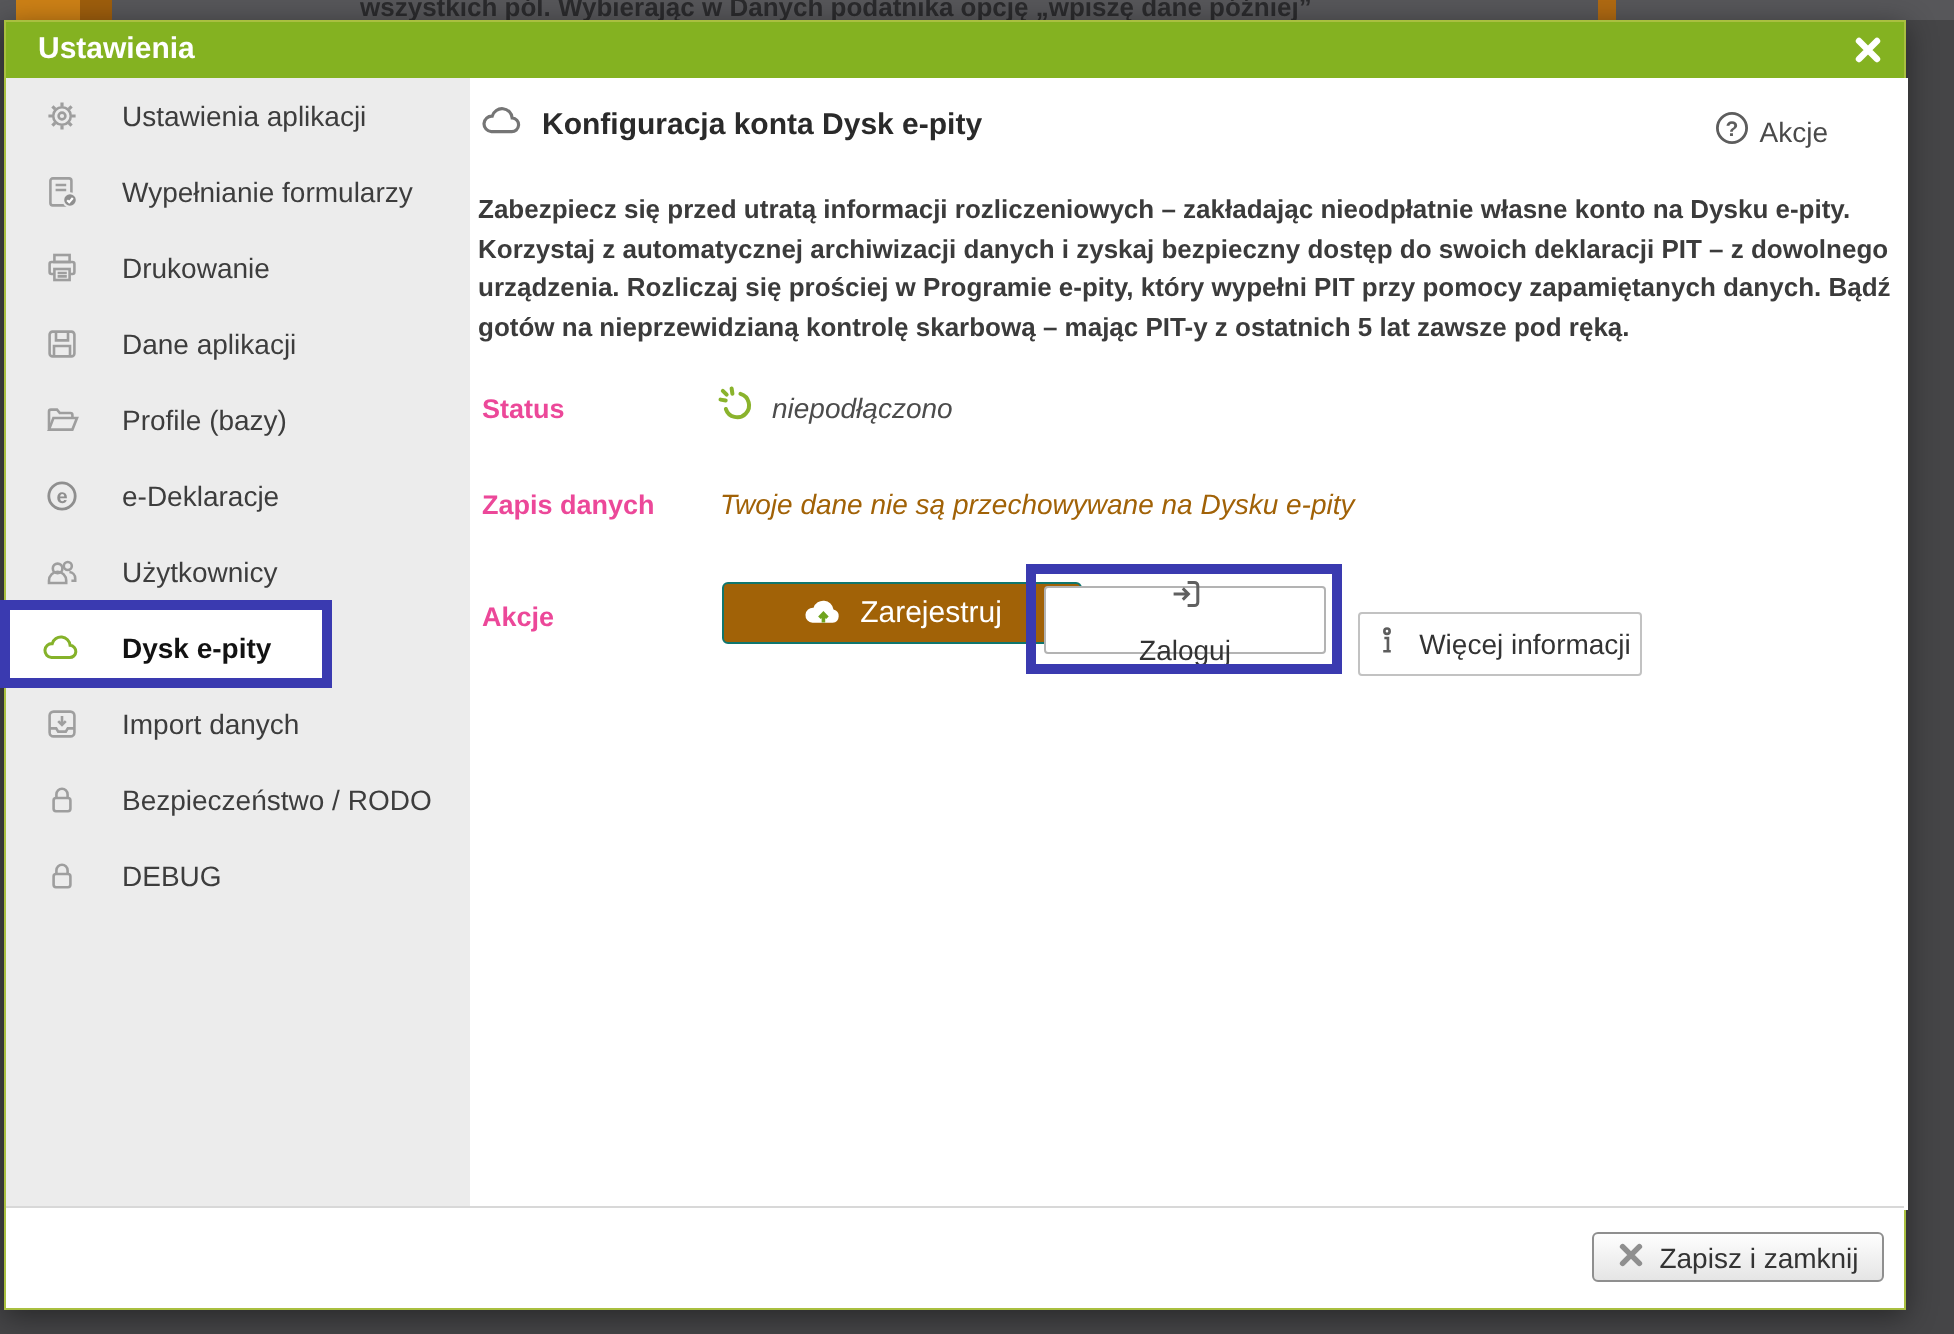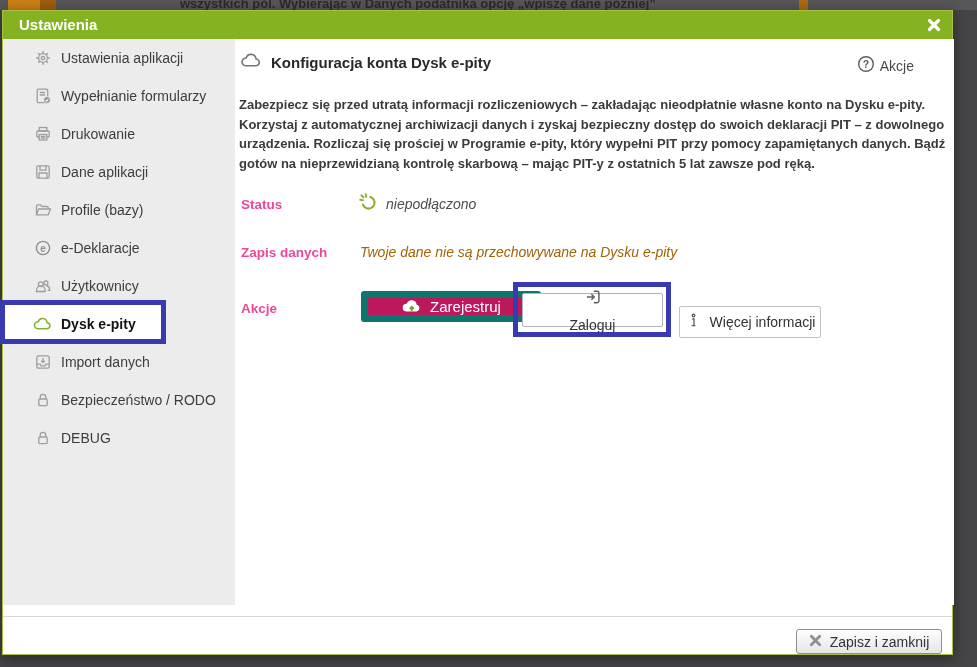--- a/index.html
+++ b/index.html
@@ -14,41 +14,41 @@
   .blob-b { position:absolute; left:40px; top:0; width:16px; height:10px; background:#9e5e0d; }
   .blob-c { position:absolute; left:799px; top:0; width:9px; height:10px; background:#b06a12; }
 
   .dialog { position:absolute; left:2px; top:10px; width:951px; height:645px; background:#fff; border:1px solid #a9bf40; box-shadow:0 3px 14px rgba(0,0,0,.45); }
 
   .titlebar { position:absolute; left:0; top:0; right:0; height:28px; background:#84b221; }
   .titlebar-title { position:absolute; left:16px; top:0; line-height:28px; font-size:15px; font-weight:bold; color:#fff; }
   .close-btn { position:absolute; right:11px; top:7px; width:14px; height:14px; cursor:pointer; }
 
   .sidebar { position:absolute; left:0; top:28px; width:232px; height:566px; background:#ececec; }
-  .sidebar-item { position:relative; height:38px; display:flex; align-items:center; padding-left:30px; gap:9px; font-size:14px; color:#3d3d3d; cursor:pointer; white-space:nowrap; }
+  .sidebar-item { position:relative; height:38px; display:flex; align-items:center; padding-left:18px; gap:21px; font-size:14px; color:#3d3d3d; cursor:pointer; white-space:nowrap; }
   .sidebar-item .icn { width:19px; height:19px; flex:0 0 19px; display:flex; align-items:center; justify-content:center; }
   .sidebar-item.selected { width:158px; background:#fff; font-weight:bold; color:#121212; }
 
   .content { position:absolute; left:233px; top:28px; width:718px; height:566px; background:#fff; }
   .content-title { position:absolute; left:4px; top:13px; display:flex; align-items:center; gap:9px; font-size:15px; font-weight:bold; color:#2a2a2a; }
   .help { position:absolute; right:40px; top:16px; display:flex; align-items:center; gap:5px; font-size:14px; color:#4a4a4a; cursor:pointer; }
   .intro { position:absolute; left:3px; top:56px; font-size:13px; line-height:19.5px; color:#3b3b3b;font-weight:bold; }
   .intro div { white-space:nowrap; }
   .row-label { position:absolute; left:5px; font-size:13.5px; font-weight:bold; color:#ec4899; }
   .lbl-status { top:158px; } .lbl-storage { top:206px; } .lbl-actions { top:262px; }
   .status-icon { position:absolute; left:121px; top:152px; width:23px; height:23px; }
   .status-value { position:absolute; left:150px; top:157px; font-size:14px; font-style:italic; color:#4c4c4c; }
   .storage-value { position:absolute; left:124px; top:205px; font-size:14px; font-style:italic; color:#a16207; }
 
   .btn { display:flex; align-items:center; justify-content:center; gap:8px; cursor:pointer; font-size:14px; }
-  .btn-register { position:absolute; left:125px; top:252px; width:180px; height:31px; background:#be185d; border:7px solid #0f766e; border-radius:3px; color:#fff; font-size:15px; }
+  .btn-register { position:absolute; left:125px; top:252px; width:180px; height:31px; background:#a16207; border:1px solid #0f766e; border-radius:3px; color:#fff; font-size:15px; }
   .btn-login { position:absolute; left:286px; top:254px; width:141px; height:34px; background:#fff; border:1px solid #b3b3b3; border-radius:2px; color:#333;flex-direction:column; }
   .btn-more { position:absolute; left:443px; top:254px; width:142px; height:32px; background:#fff; border:1px solid #c2c2c2; border-radius:2px; color:#333;margin-top:13px; }
 
-  .footer { position:absolute; left:0; right:0; bottom:0; height:38px; background:#fff; border-top:1px solid #d8d8d8; }
+  .footer { position:absolute; left:0; right:0; bottom:0; height:51px; background:#fff; border-top:1px solid #d8d8d8; }
   .save-btn { position:absolute; right:10px; top:12px; width:146px; height:25px; background:linear-gradient(#fefefe,#e5e5e5); border:1px solid #8f8f8f; border-radius:3px; color:#333; font-size:14px; display:flex; align-items:center; justify-content:center; gap:8px; cursor:pointer; }
 
   .annot { position:absolute; border:5px solid #3a3ab0; z-index:20; pointer-events:none; }
   .annot-sidebar { left:0; top:300px; width:166px; height:44px; }
   .annot-login { left:513px; top:282px; width:158px; height:55px; }
 </style>
 </head>
 <body>
 
 <div class="stage">

